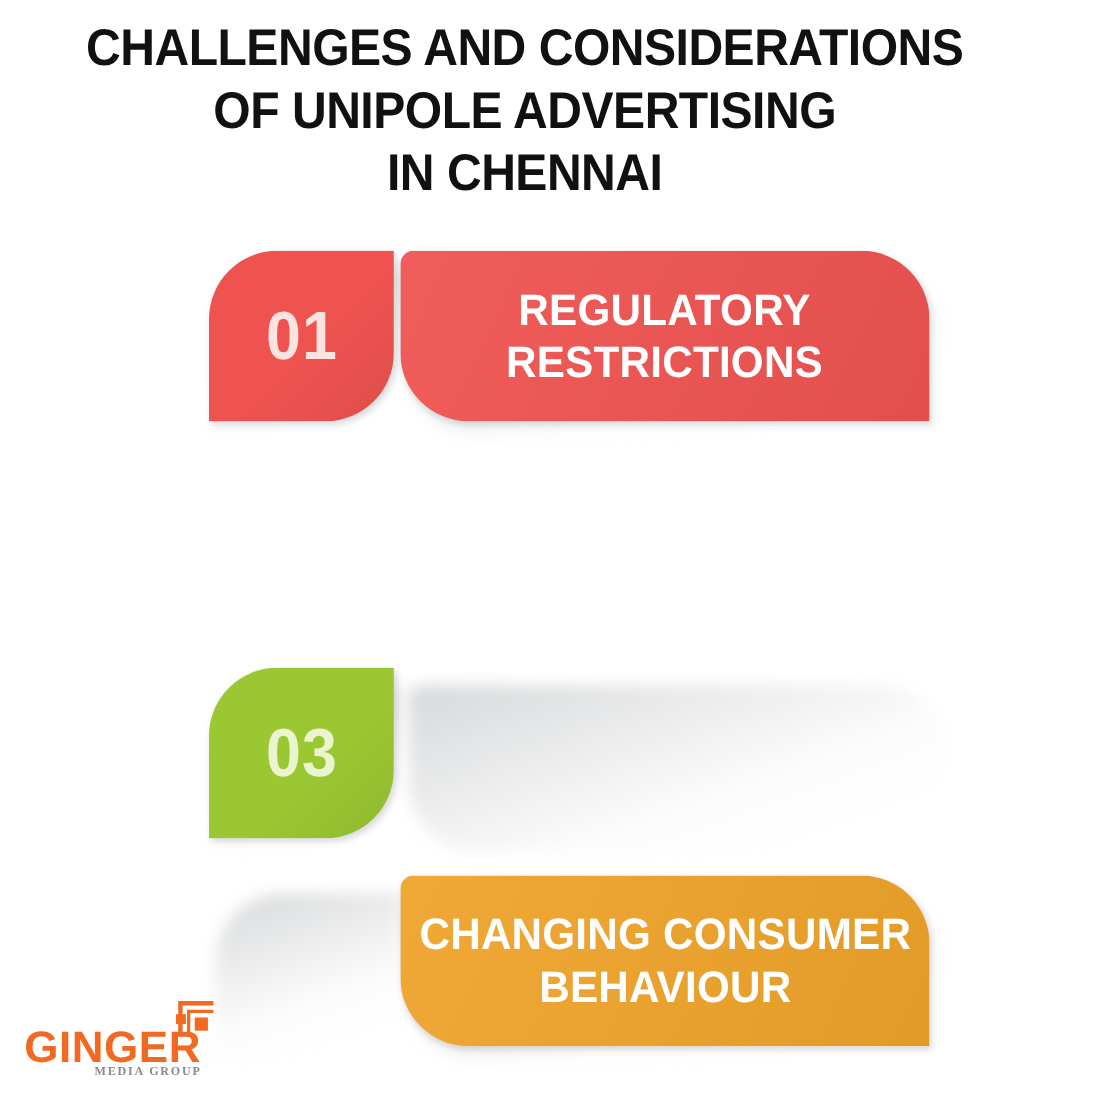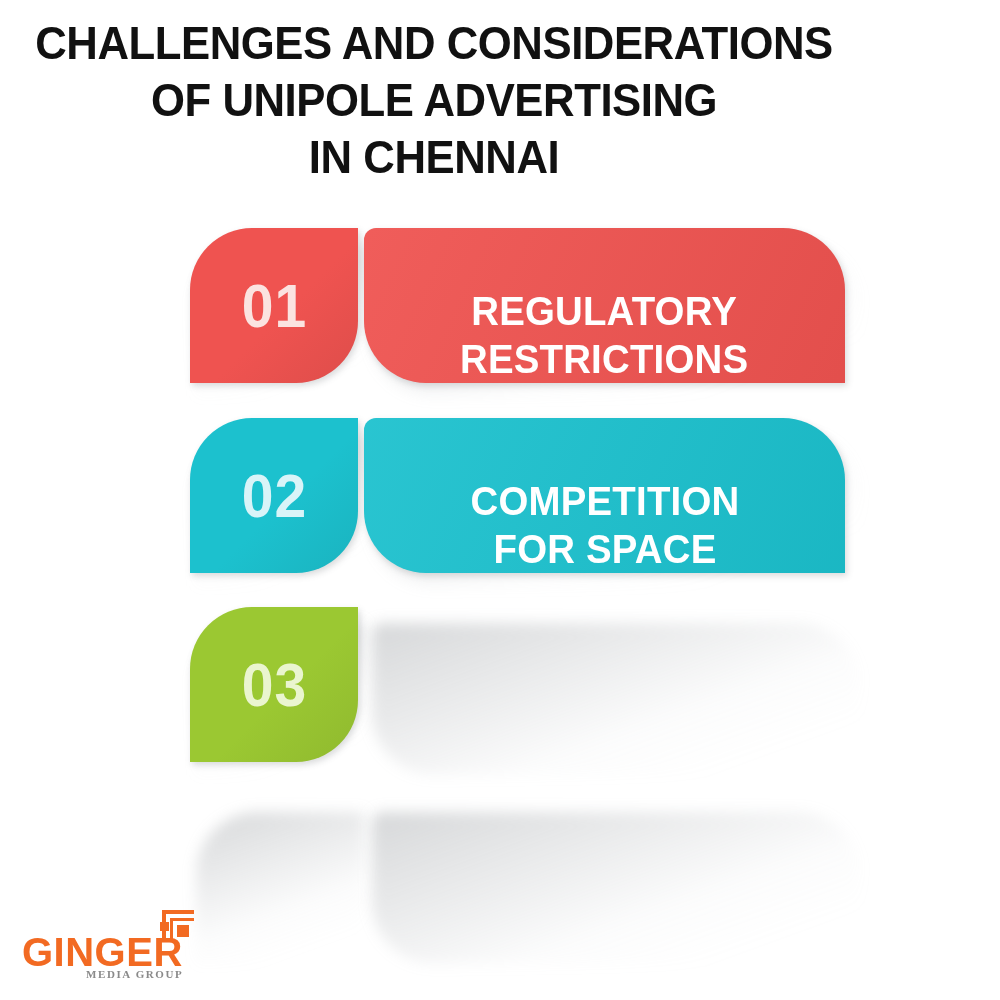--- a/index.html
+++ b/index.html
@@ -16,20 +16,21 @@
     position: relative;
   }
 
   
   .title-block {
     position: absolute;
     top: 14px;
     left: 0;
     width: 868px;
     text-align: center;
+    padding-left: 43px;
   }
   .title-line {
     display: block;
     font-family: "Liberation Sans Narrow", "Liberation Sans", sans-serif;
     font-weight: 700;
     font-size: 47px;
     line-height: 57px;
     letter-spacing: -0.5px;
     color: #111111;
     transform: scaleX(0.93);
@@ -102,21 +103,21 @@
 
   
   .panel {
     position: absolute;
     left: 364px;
     top: 6px;
     width: 481px;
     height: 155px;
     border-radius: 12px 62px 0 62px;
     display: flex;
-    align-items: flex-end;
+    align-items: center;
     justify-content: center;
     box-shadow: 2px 3px 6px rgba(90,95,100,0.22);
   }
   .panel-label {
     font-family: "Liberation Sans Narrow", "Liberation Sans", sans-serif;
     font-weight: 600;
     font-size: 40px;
     line-height: 48px;
     color: #ffffff;
     text-align: center;
@@ -179,43 +180,36 @@
     <div class="shadow-plate shadow-panel"></div>
     <div class="badge" style="background: linear-gradient(135deg, rgb(239, 83, 80) 0%, rgb(239, 83, 80) 55%, rgba(0, 0, 0, 0.07) 100%), rgb(239, 83, 80);">
       <span class="badge-num" style="color: rgb(251, 227, 224);">01</span>
     </div>
     <div class="panel" style="background: linear-gradient(115deg, rgba(255, 255, 255, 0.06) 0%, rgba(0, 0, 0, 0.05) 100%), rgb(239, 83, 80);">
       <span class="panel-label" style="color: rgb(255, 255, 255);">REGULATORY
 RESTRICTIONS</span>
     </div>
   </div>
 
-  <div class="row row-2">
-    <div class="shadow-plate shadow-badge"></div>
-    <div class="shadow-plate shadow-panel"></div>
-    <div class="badge" style="background: linear-gradient(135deg, rgb(28, 193, 206) 0%, rgb(28, 193, 206) 55%, rgba(0, 0, 0, 0.07) 100%), rgb(28, 193, 206);">
-      <span class="badge-num" style="color: rgb(217, 244, 248);">02</span>
-    </div>
-    <div class="panel" style="background: linear-gradient(115deg, rgba(255, 255, 255, 0.06) 0%, rgba(0, 0, 0, 0.05) 100%), rgb(28, 193, 206);">
-      <span class="panel-label" style="color: rgb(255, 255, 255);">COMPETITION
-FOR SPACE</span>
-    </div>
-  </div>
 
   <div class="row row-3">
     <div class="shadow-plate shadow-badge"></div>
     <div class="shadow-plate shadow-panel"></div>
     <div class="badge" style="background: linear-gradient(135deg, rgb(155, 200, 50) 0%, rgb(155, 200, 50) 55%, rgba(0, 0, 0, 0.07) 100%), rgb(155, 200, 50);">
       <span class="badge-num" style="color: rgb(234, 245, 207);">03</span>
     </div>
   </div>
 
   <div class="row row-4">
     <div class="shadow-plate shadow-badge"></div>
     <div class="shadow-plate shadow-panel"></div>
+    <div class="panel" style="background: linear-gradient(115deg, rgba(255, 255, 255, 0.06) 0%, rgba(0, 0, 0, 0.05) 100%), rgb(239, 163, 42);">
+      <span class="panel-label" style="color: rgb(255, 255, 255);">CHANGING CONSUMER
+BEHAVIOUR</span>
+    </div>
   </div>
 
 </div>
 
 <div class="logo">
   <span class="logo-mark">
     <svg viewBox="0 0 36 34" width="36" height="34" aria-hidden="true">
       <path d="M2 2 H34 V6 H6 V34 H2 Z" fill="#F26A22"></path>
       <path d="M10 10 H34 V13 H13 V34 H10 Z" fill="#F26A22"></path>
       <rect x="17" y="17" width="12" height="12" fill="#F26A22"></rect>

